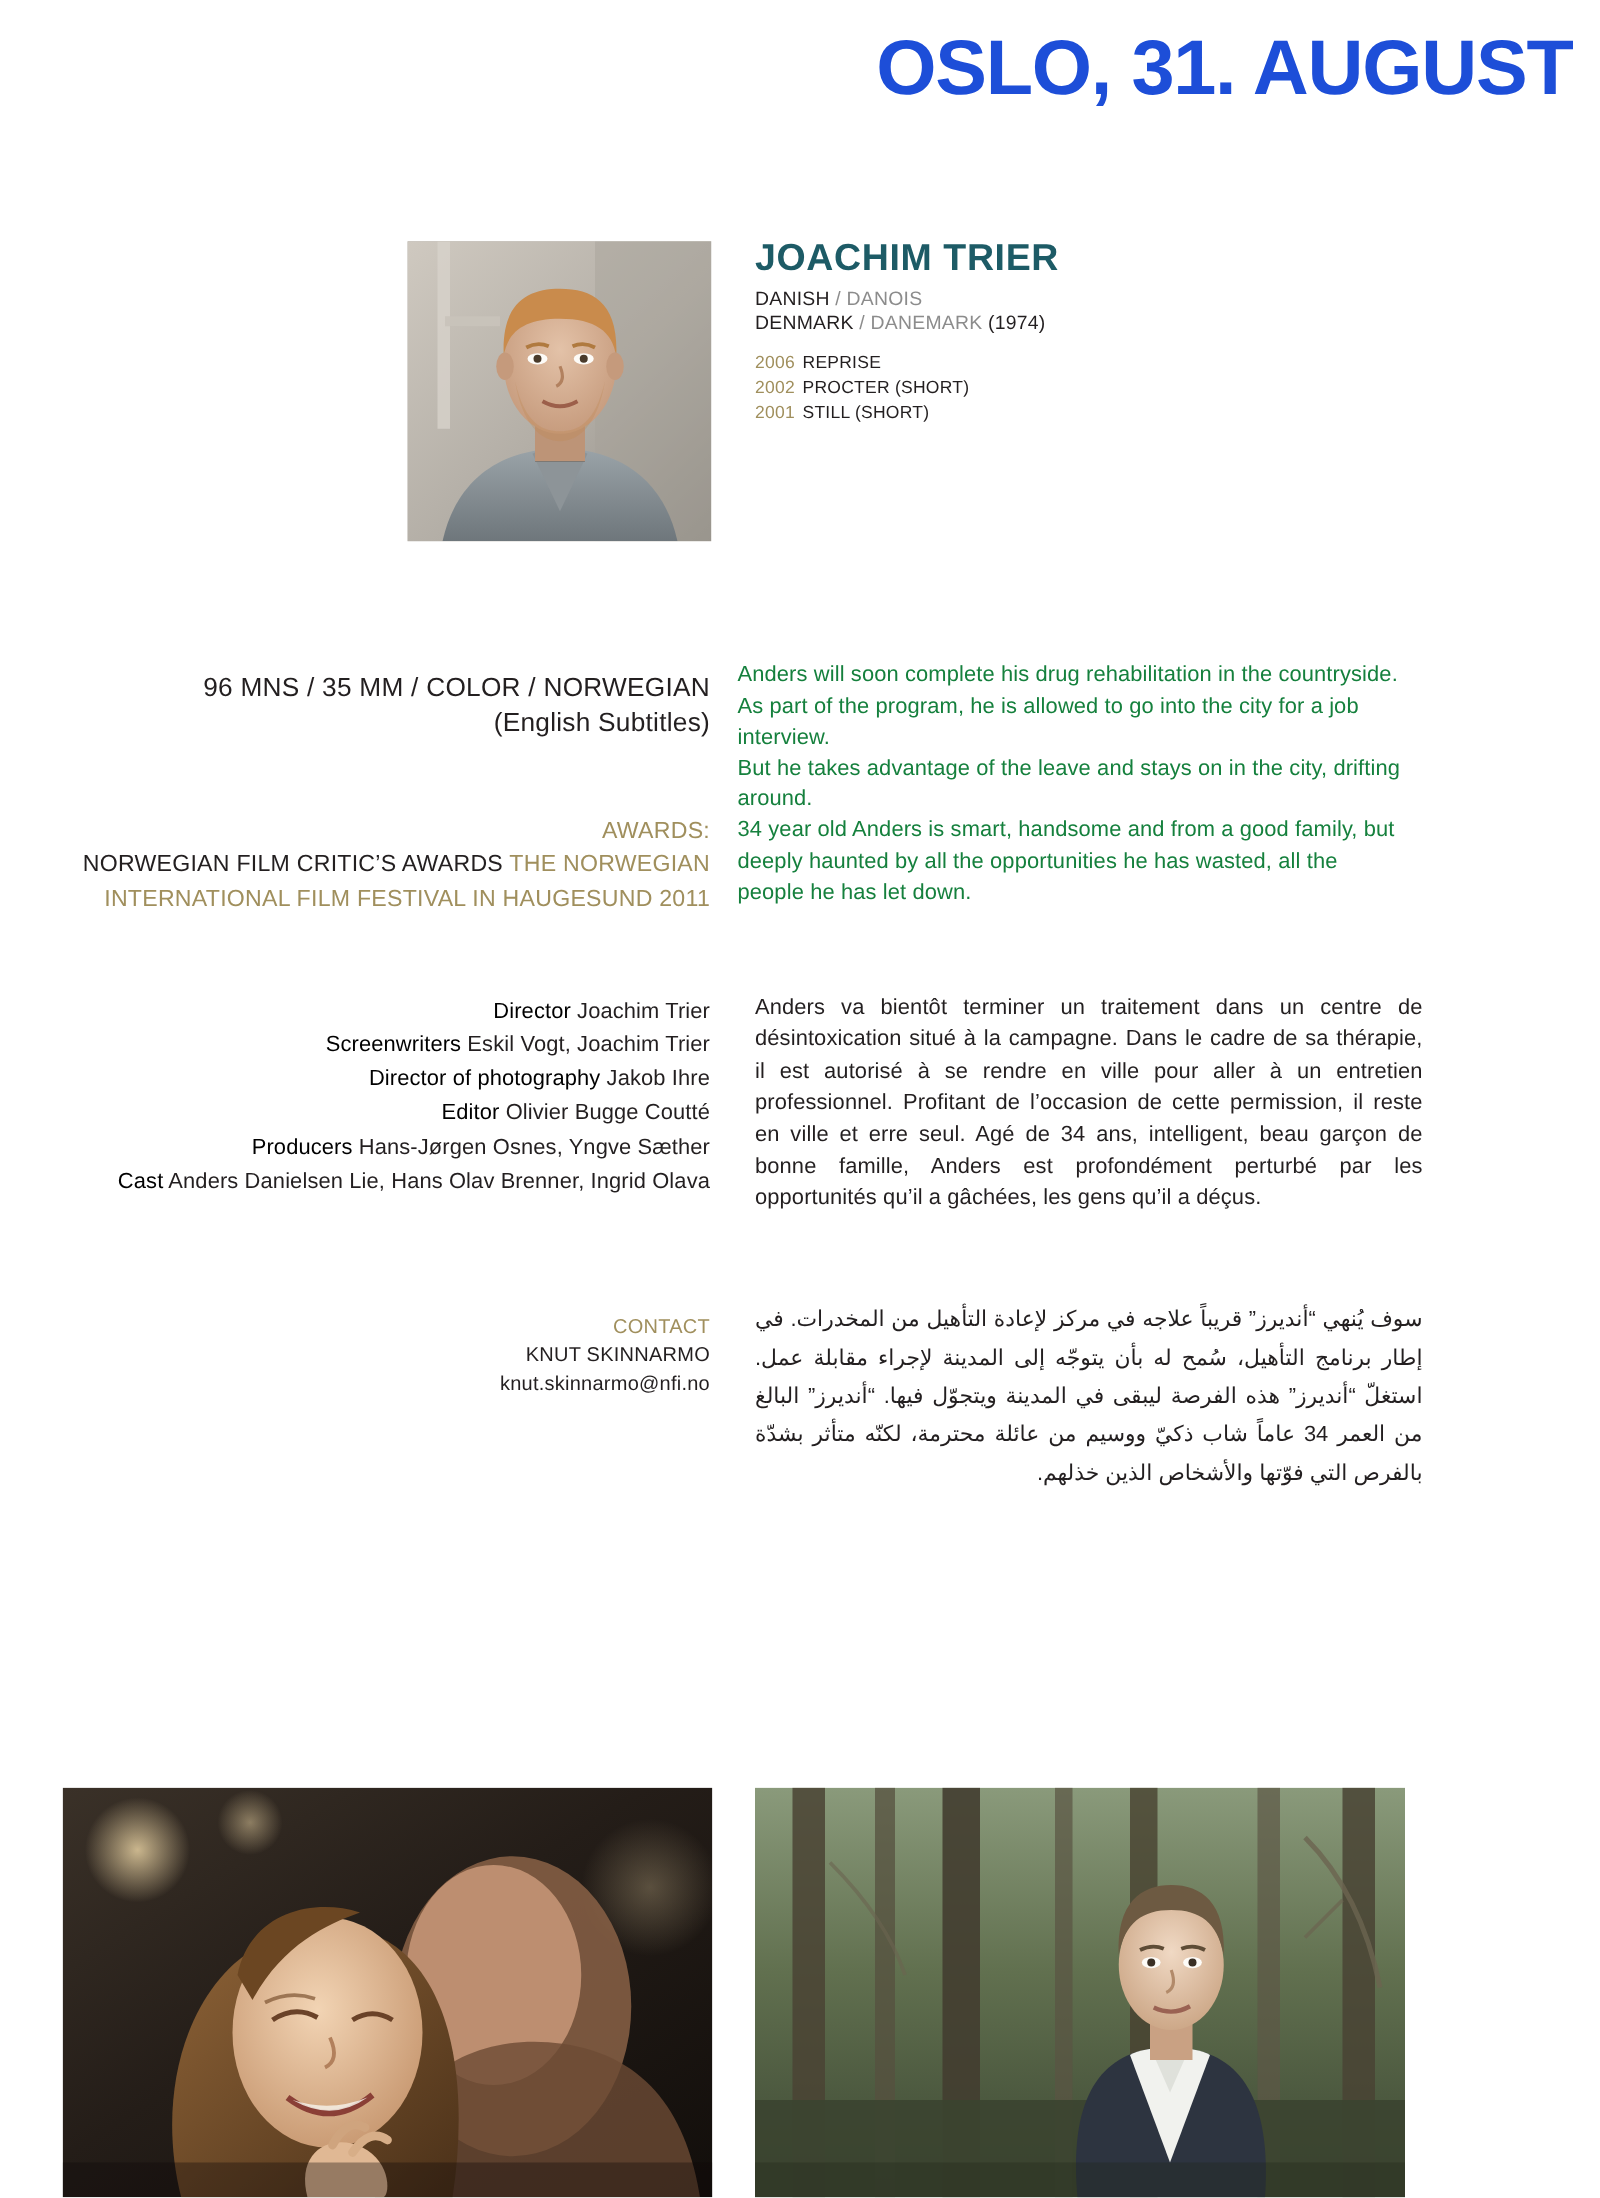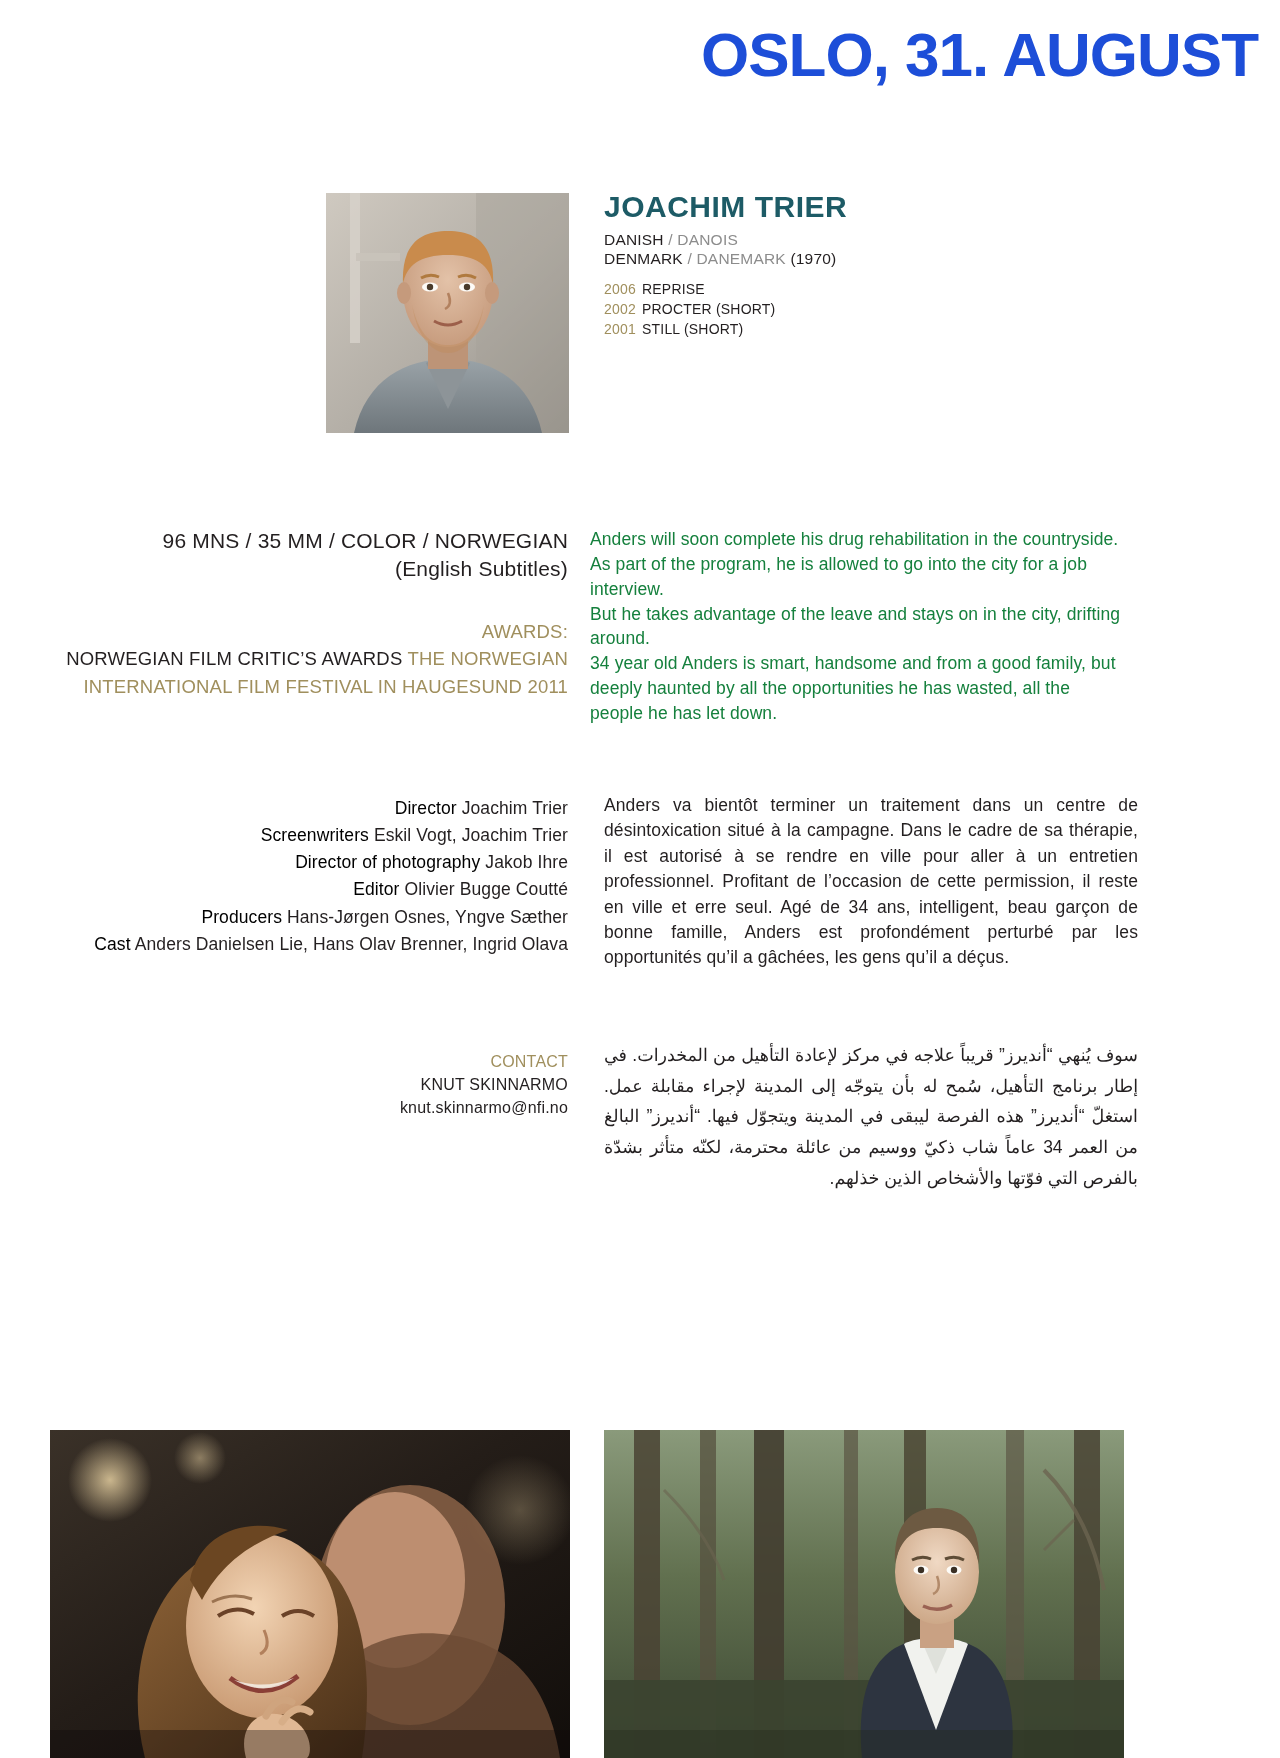--- a/index.html
+++ b/index.html
@@ -87,24 +87,24 @@
   .country-year {
     font-size: 27px;
     color: #231f20;
     line-height: 1.15;
     letter-spacing: 0.2px;
   }
   .tech-specs {
     font-size: 21px;
     line-height: 1.35;
     letter-spacing: 0.2px;
-    margin-top: 2px;
+    margin-top: 12px;
   }
   .awards-wrap {
-    margin-top: 34px;
+    margin-top: 56px;
     font-size: 18.5px;
     line-height: 1.5;
     letter-spacing: 0.2px;
   }
   .awards-label { color: #a08f5d; }
   .award-name { color: #231f20; }
   .award-fest { color: #a08f5d; }
 
   .credits {
     position: absolute;
@@ -233,21 +233,21 @@
   </svg>
 </div>
 
 <div class="director-block">
   <div class="director-name">JOACHIM TRIER</div>
   <div class="director-meta">
     <span>DANISH</span><span class="grey"> / </span><span class="grey">DANOIS</span>
   </div>
   <div class="director-meta">
     <span>DENMARK</span><span class="grey"> / </span><span class="grey">DANEMARK</span>
-    <span>(1970)</span>
+    <span>(1974)</span>
   </div>
   <div class="filmography">
     <div>
       <span class="year">2006</span><span class="entry">REPRISE</span>
     </div>
     <div>
       <span class="year">2002</span><span class="entry">PROCTER (SHORT)</span>
     </div>
     <div>
       <span class="year">2001</span><span class="entry">STILL (SHORT)</span>

